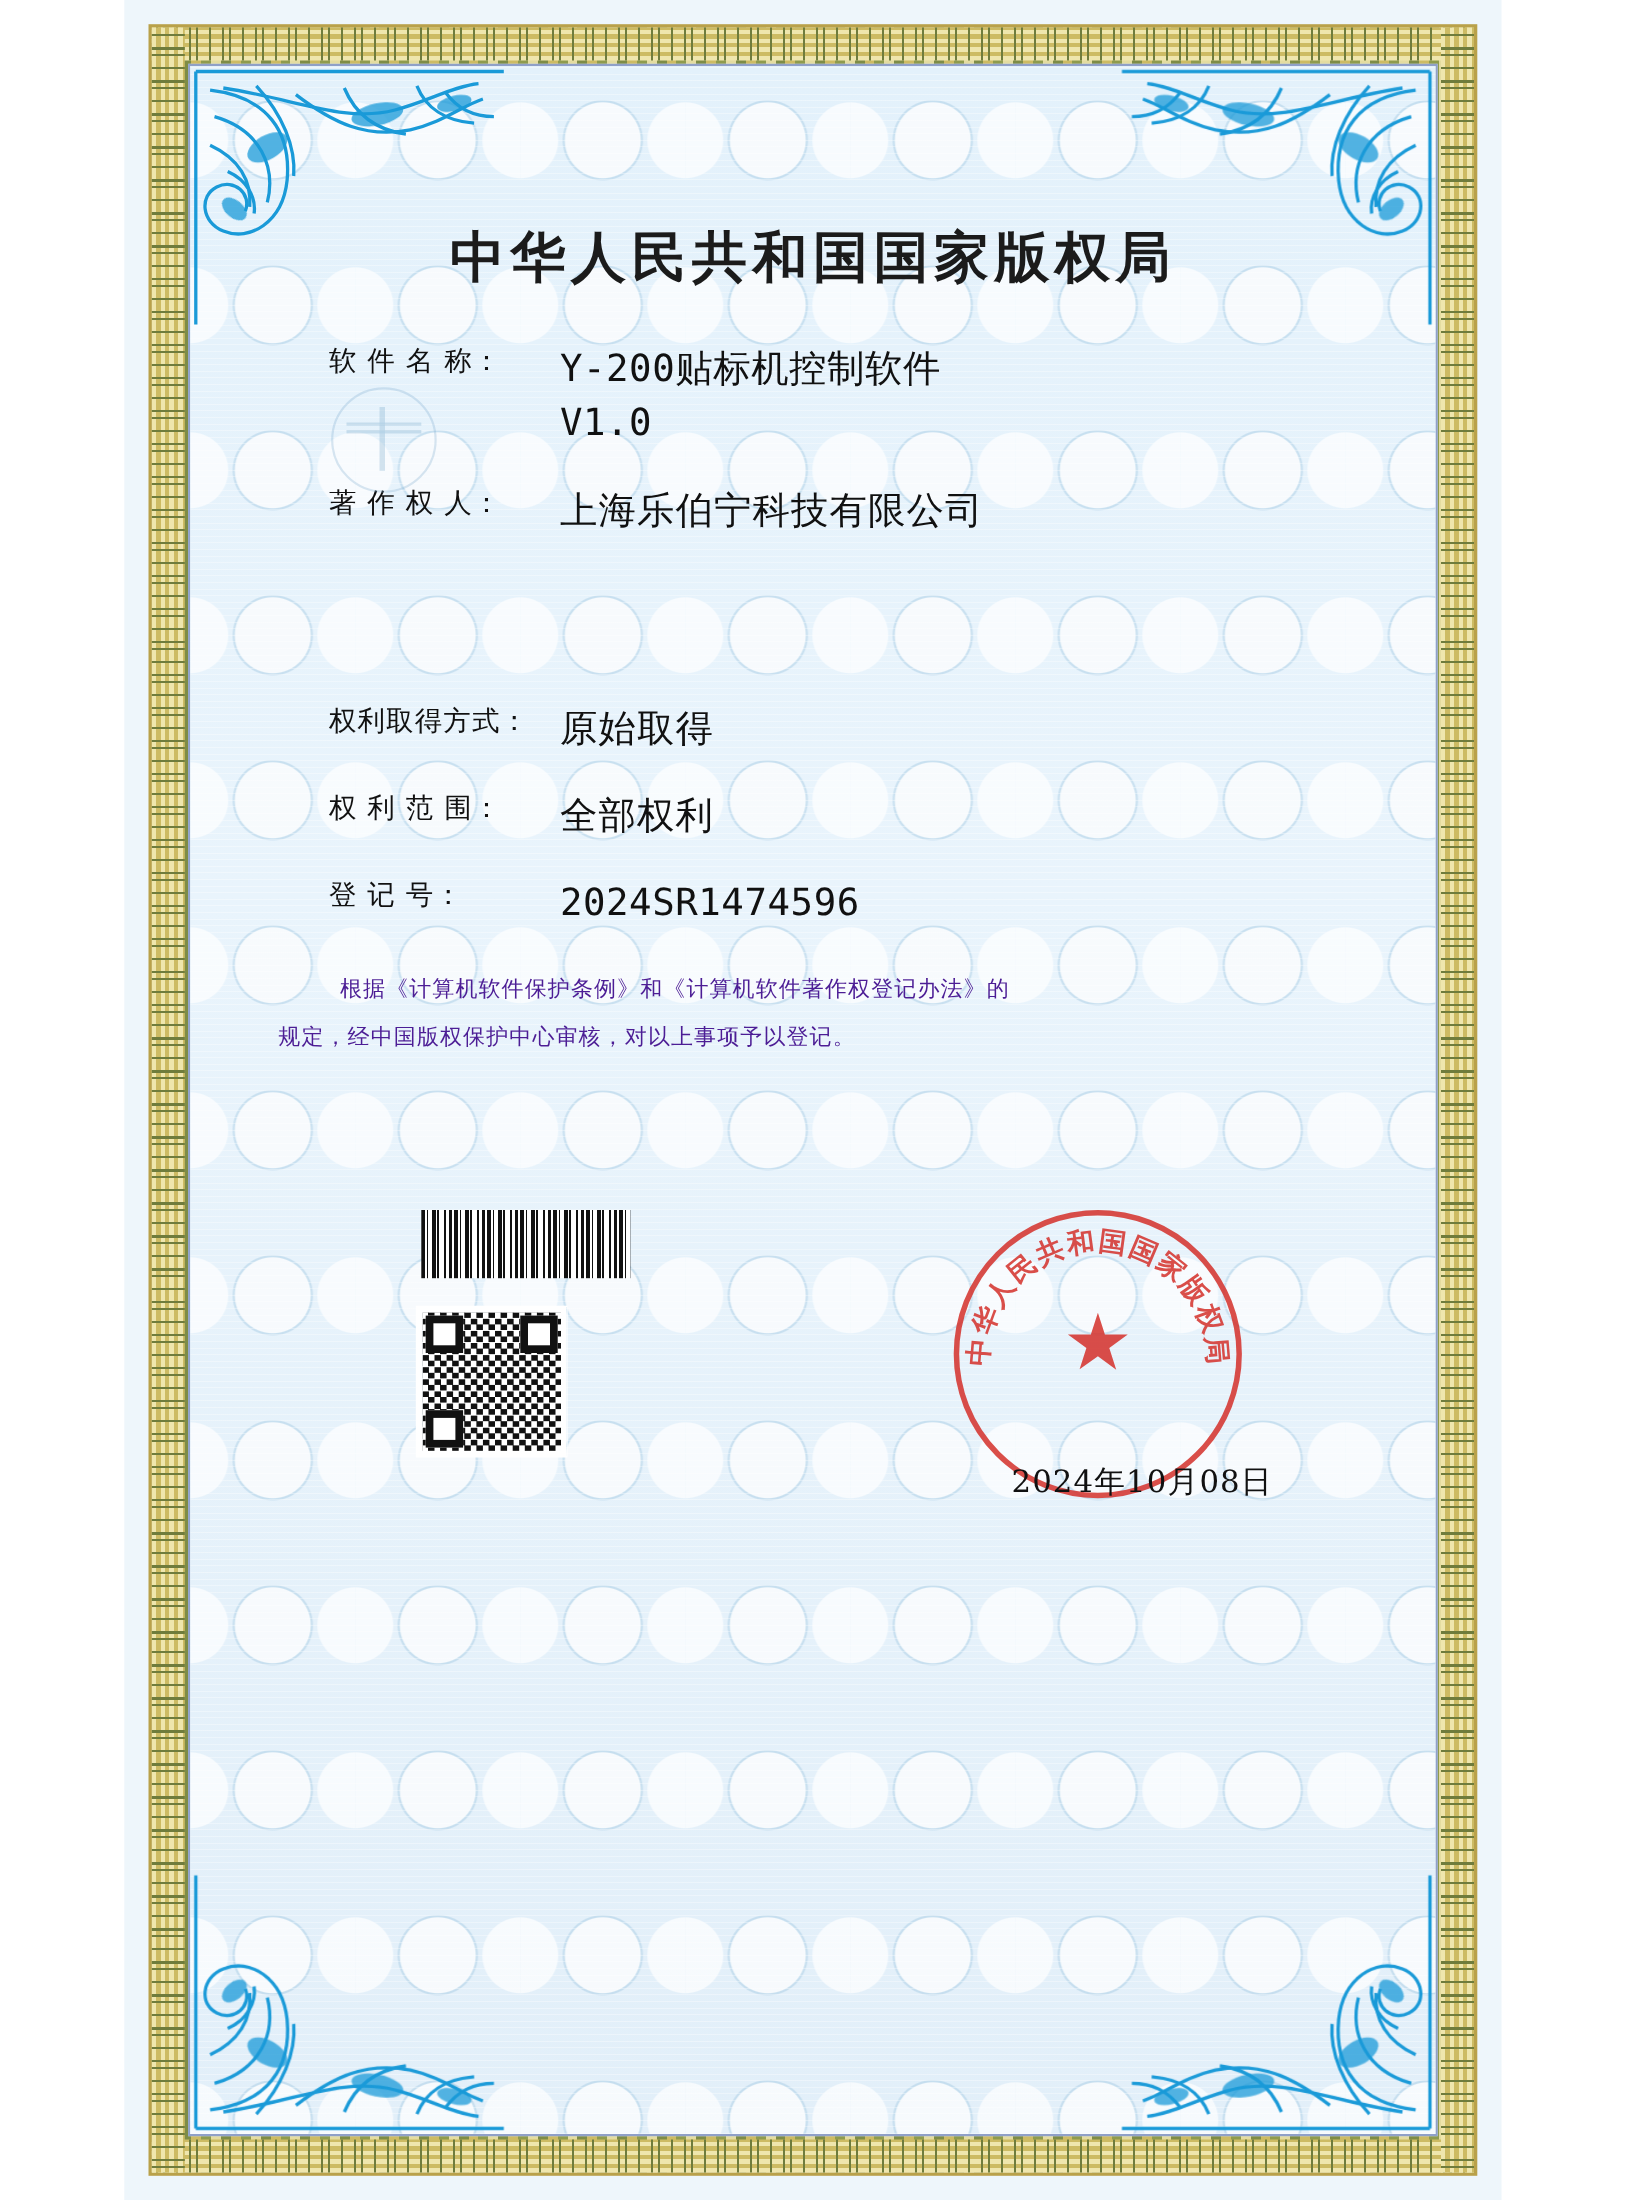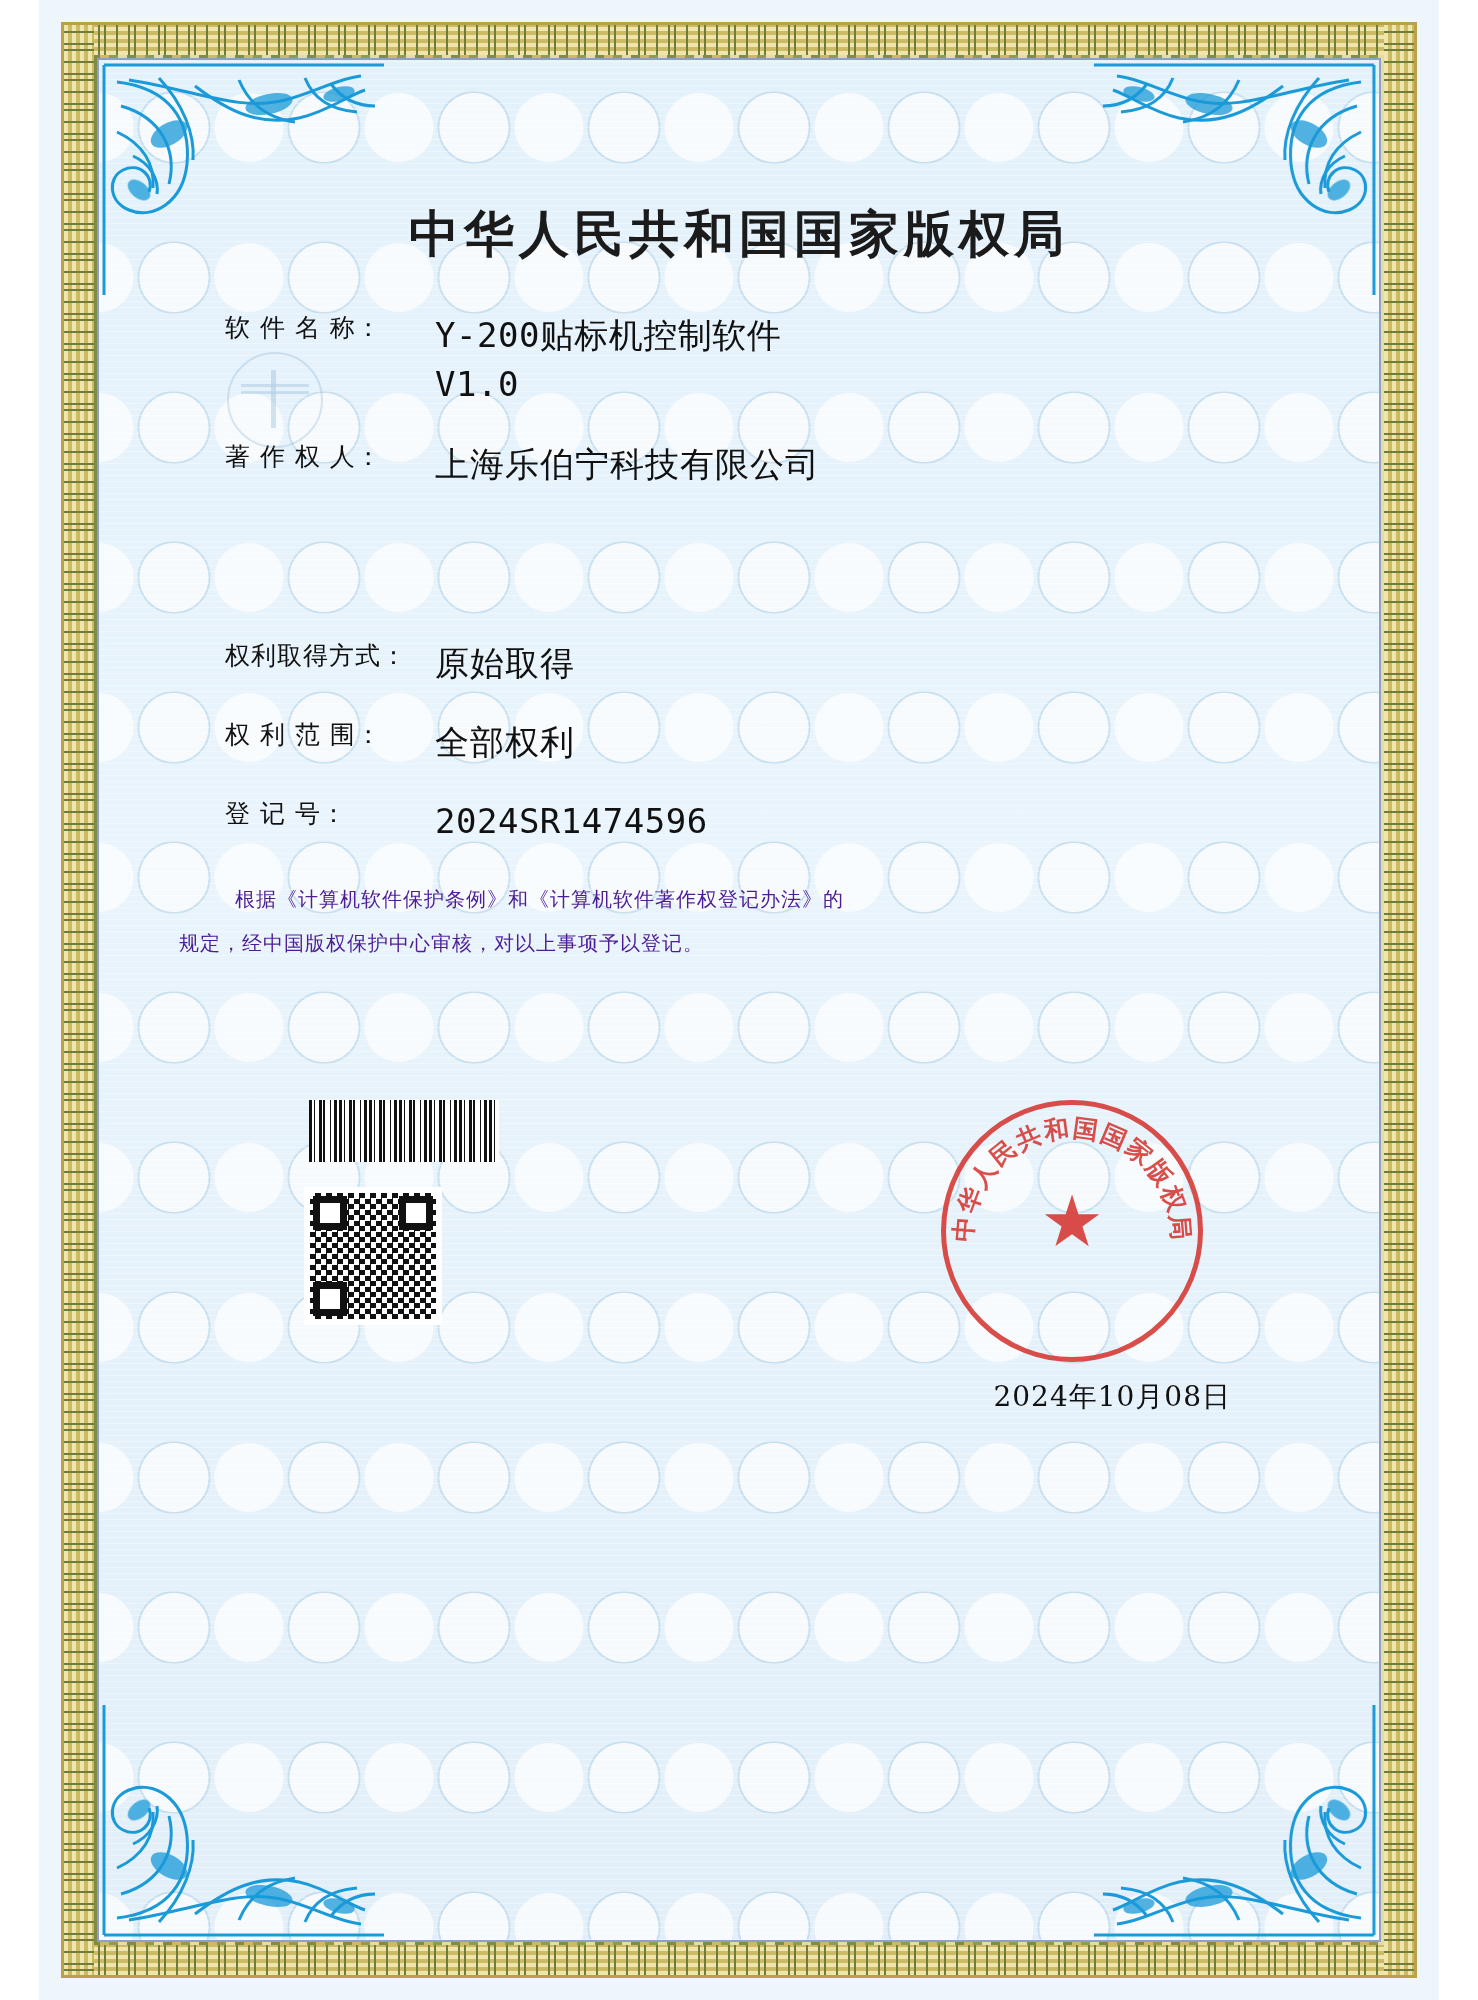--- a/index.html
+++ b/index.html
@@ -5,21 +5,21 @@
   html, body {
     margin: 0;
     padding: 0;
     background: #ffffff;
   }
   body {
     font-family: "Liberation Sans", sans-serif;
   }
   .page {
     position: relative;
-    width: 1400px;
+    width: 1252px;
     height: 2000px;
     margin: 0 auto;
     overflow: hidden;
     background: #eef6fb;
   }
 
   
   .frame-outer {
     position: absolute;
     left: 22px; top: 22px; right: 22px; bottom: 22px;
@@ -263,21 +263,21 @@
     font-family: "DejaVu Serif", "Liberation Serif", serif;
     font-size: 21px;
     font-weight: bold;
     line-height: 1.3;
     color: #d4322c;
   }
 
   .issue-date {
     position: absolute;
     right: 148px;
-    top: 1318px;
+    top: 1268px;
     font-family: "DejaVu Serif", "Liberation Serif", serif;
     font-size: 28px;
     color: #111;
     letter-spacing: 1px;
   }
 
   
   .emblem {
     position: absolute;
     left: 128px;

